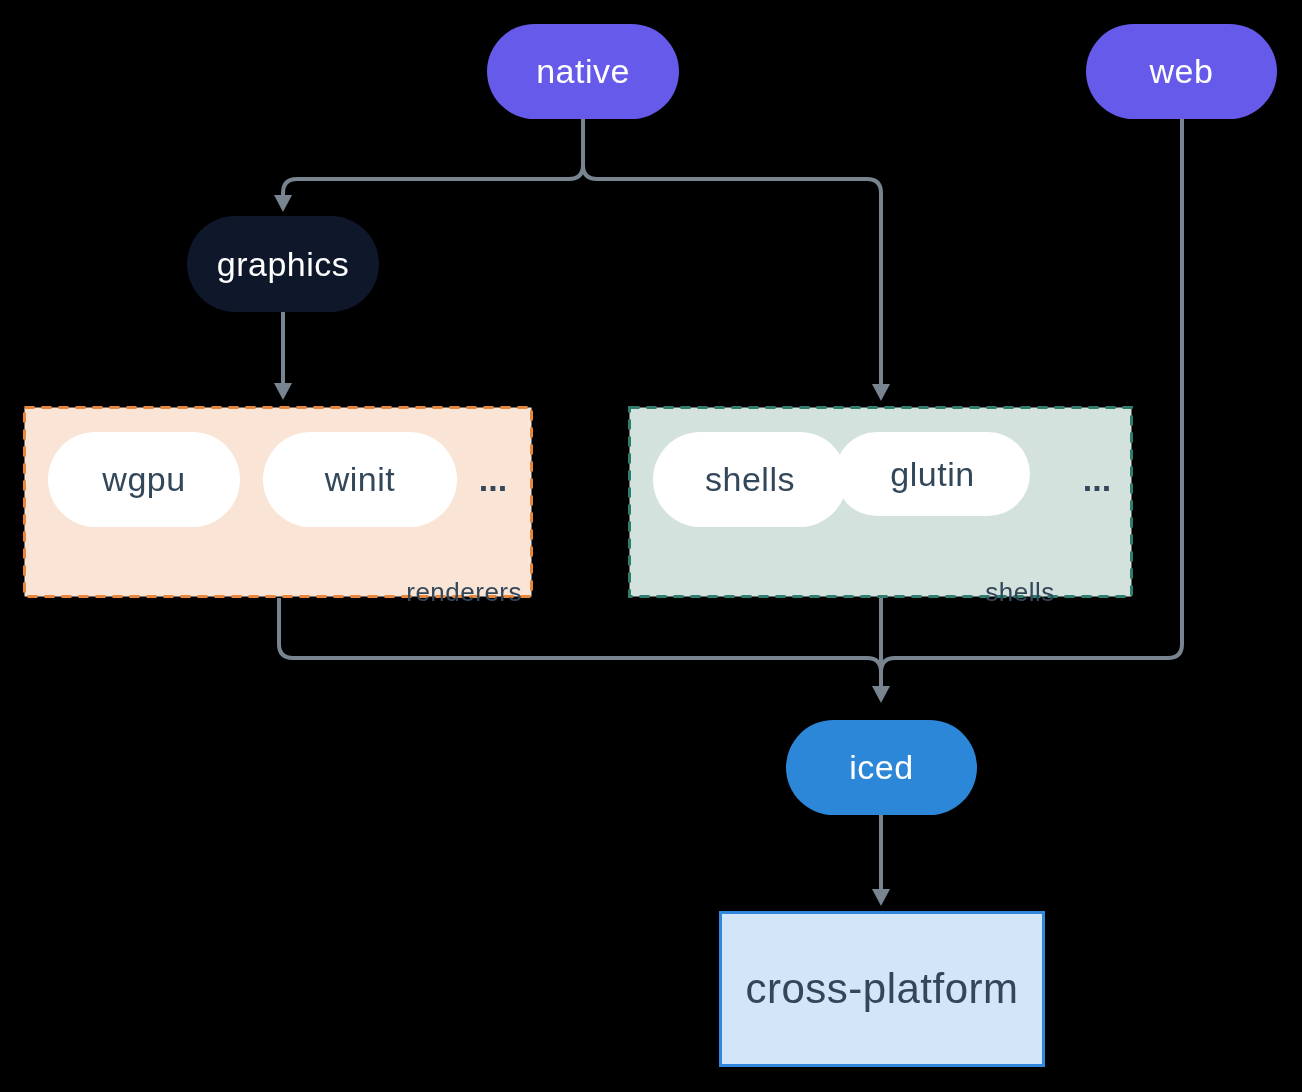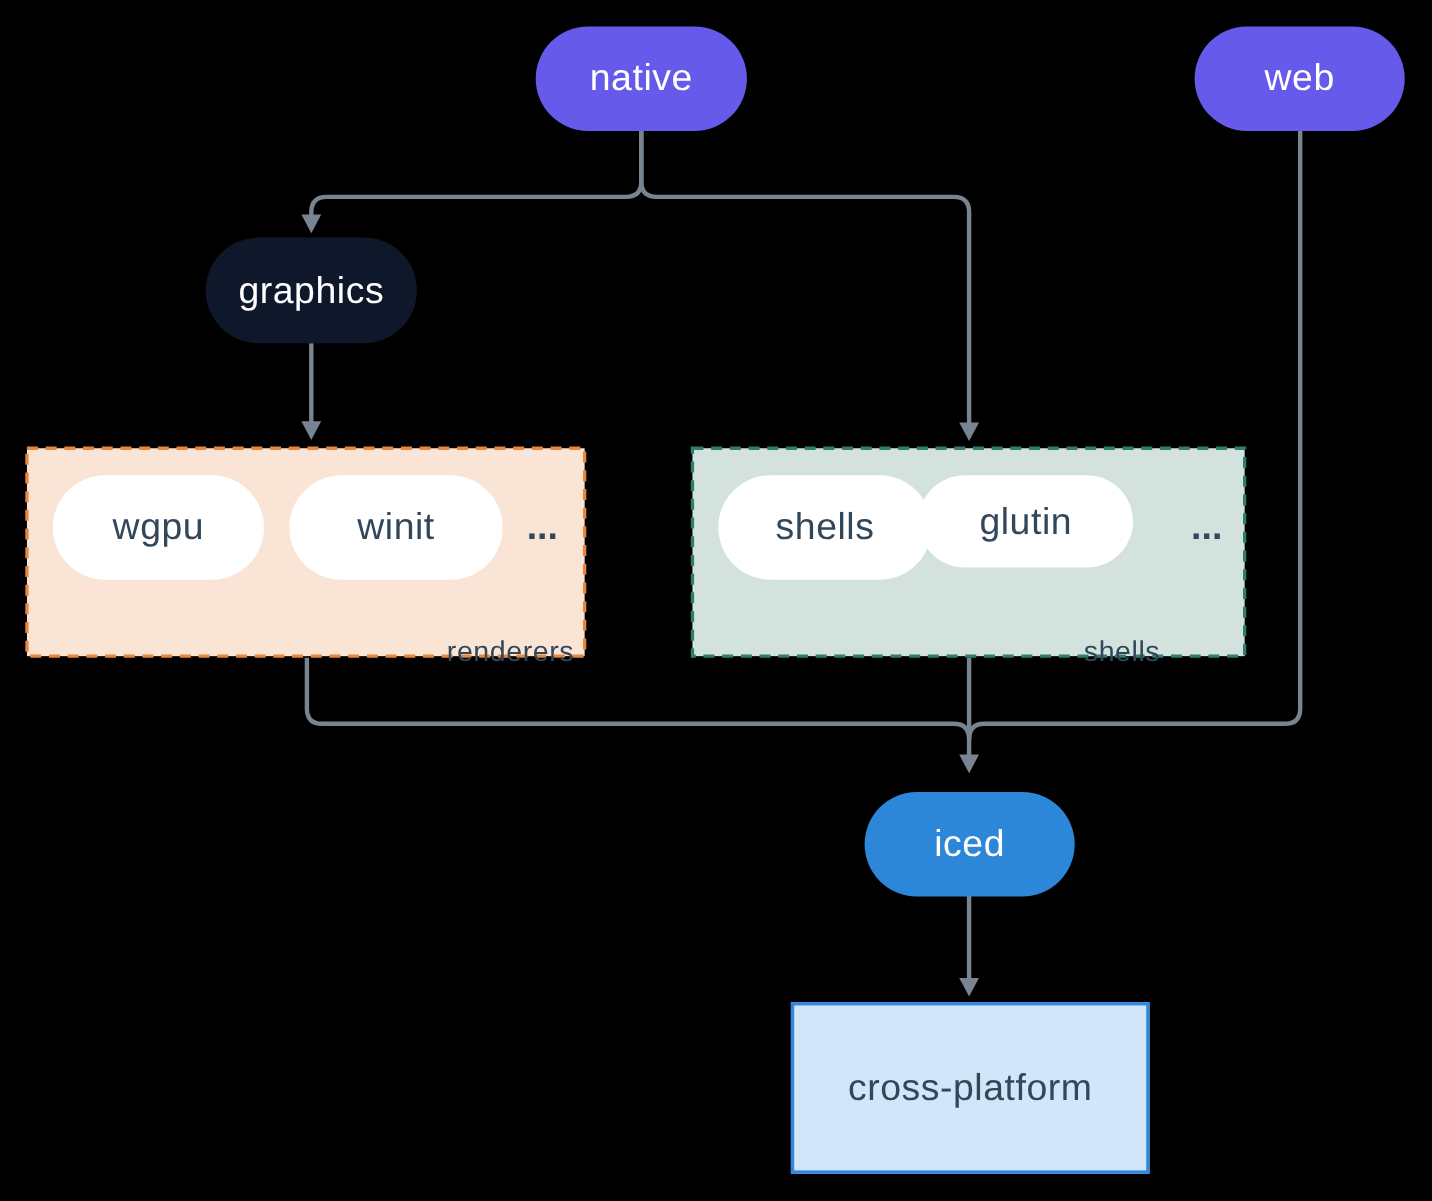--- a/index.html
+++ b/index.html
@@ -73,21 +73,21 @@
     width: 326px;
     height: 156px;
     box-sizing: border-box;
     background: #d3e5f8;
     border: 3px solid #3187dd;
     display: flex;
     flex-direction: column;
     align-items: center;
     justify-content: center;
     color: #33475a;
-    font-size: 34px;
+    font-size: 42px;
     line-height: 48px;
     letter-spacing: 0.5px;
     text-align: center;
   }
   
   #node-native   { left: 487px;  top: 24px;  width: 192px; height: 95px; }
   #node-web      { left: 1086px; top: 24px;  width: 191px; height: 95px; text-align: center; }
   #node-graphics { left: 187px;  top: 216px; width: 192px; height: 96px; }
   #node-iced     { left: 786px;  top: 708px; width: 191px; height: 95px; margin-top: 12px; }
   #pill-wgpu   { left: 48px;  top: 432px; width: 192px; height: 95px; }

